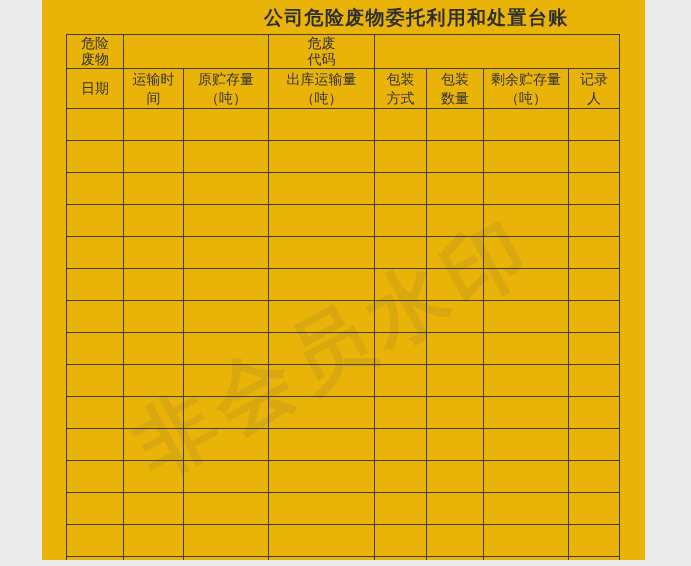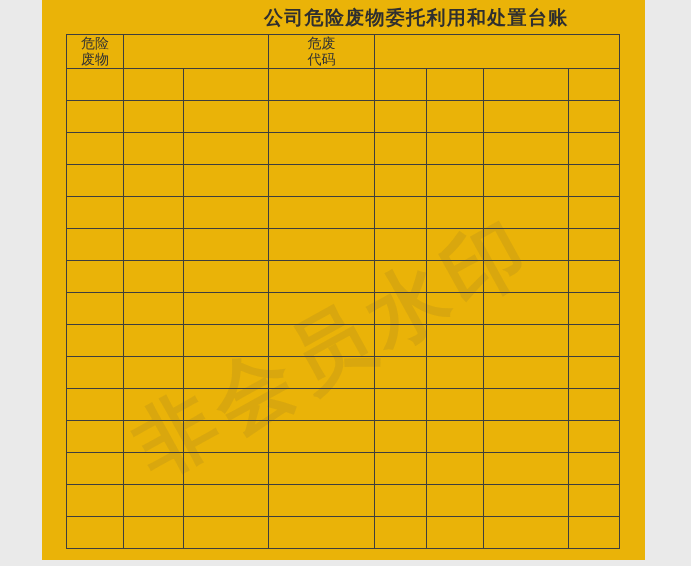--- a/index.html
+++ b/index.html
@@ -92,20 +92,37 @@
       </colgroup>
       <thead>
         <tr class="header-1">
           <td>危险
 废物</td>
           <td colspan="2"></td>
           <td>危废
 代码</td>
           <td colspan="4"></td>
         </tr>
+        <tr class="header-2">
+          <td class="date-cell">日期</td>
+          <td>运输时
+间</td>
+          <td>原贮存量
+（吨）</td>
+          <td>出库运输量
+（吨）</td>
+          <td>包装
+方式</td>
+          <td>包装
+数量</td>
+          <td>剩余贮存量
+（吨）</td>
+          <td>记录
+人</td>
+        </tr>
       </thead>
       <tbody class="data-rows">
 
       <tr>
             <td></td>
             <td></td>
             <td></td>
             <td></td>
             <td></td>
             <td></td>

